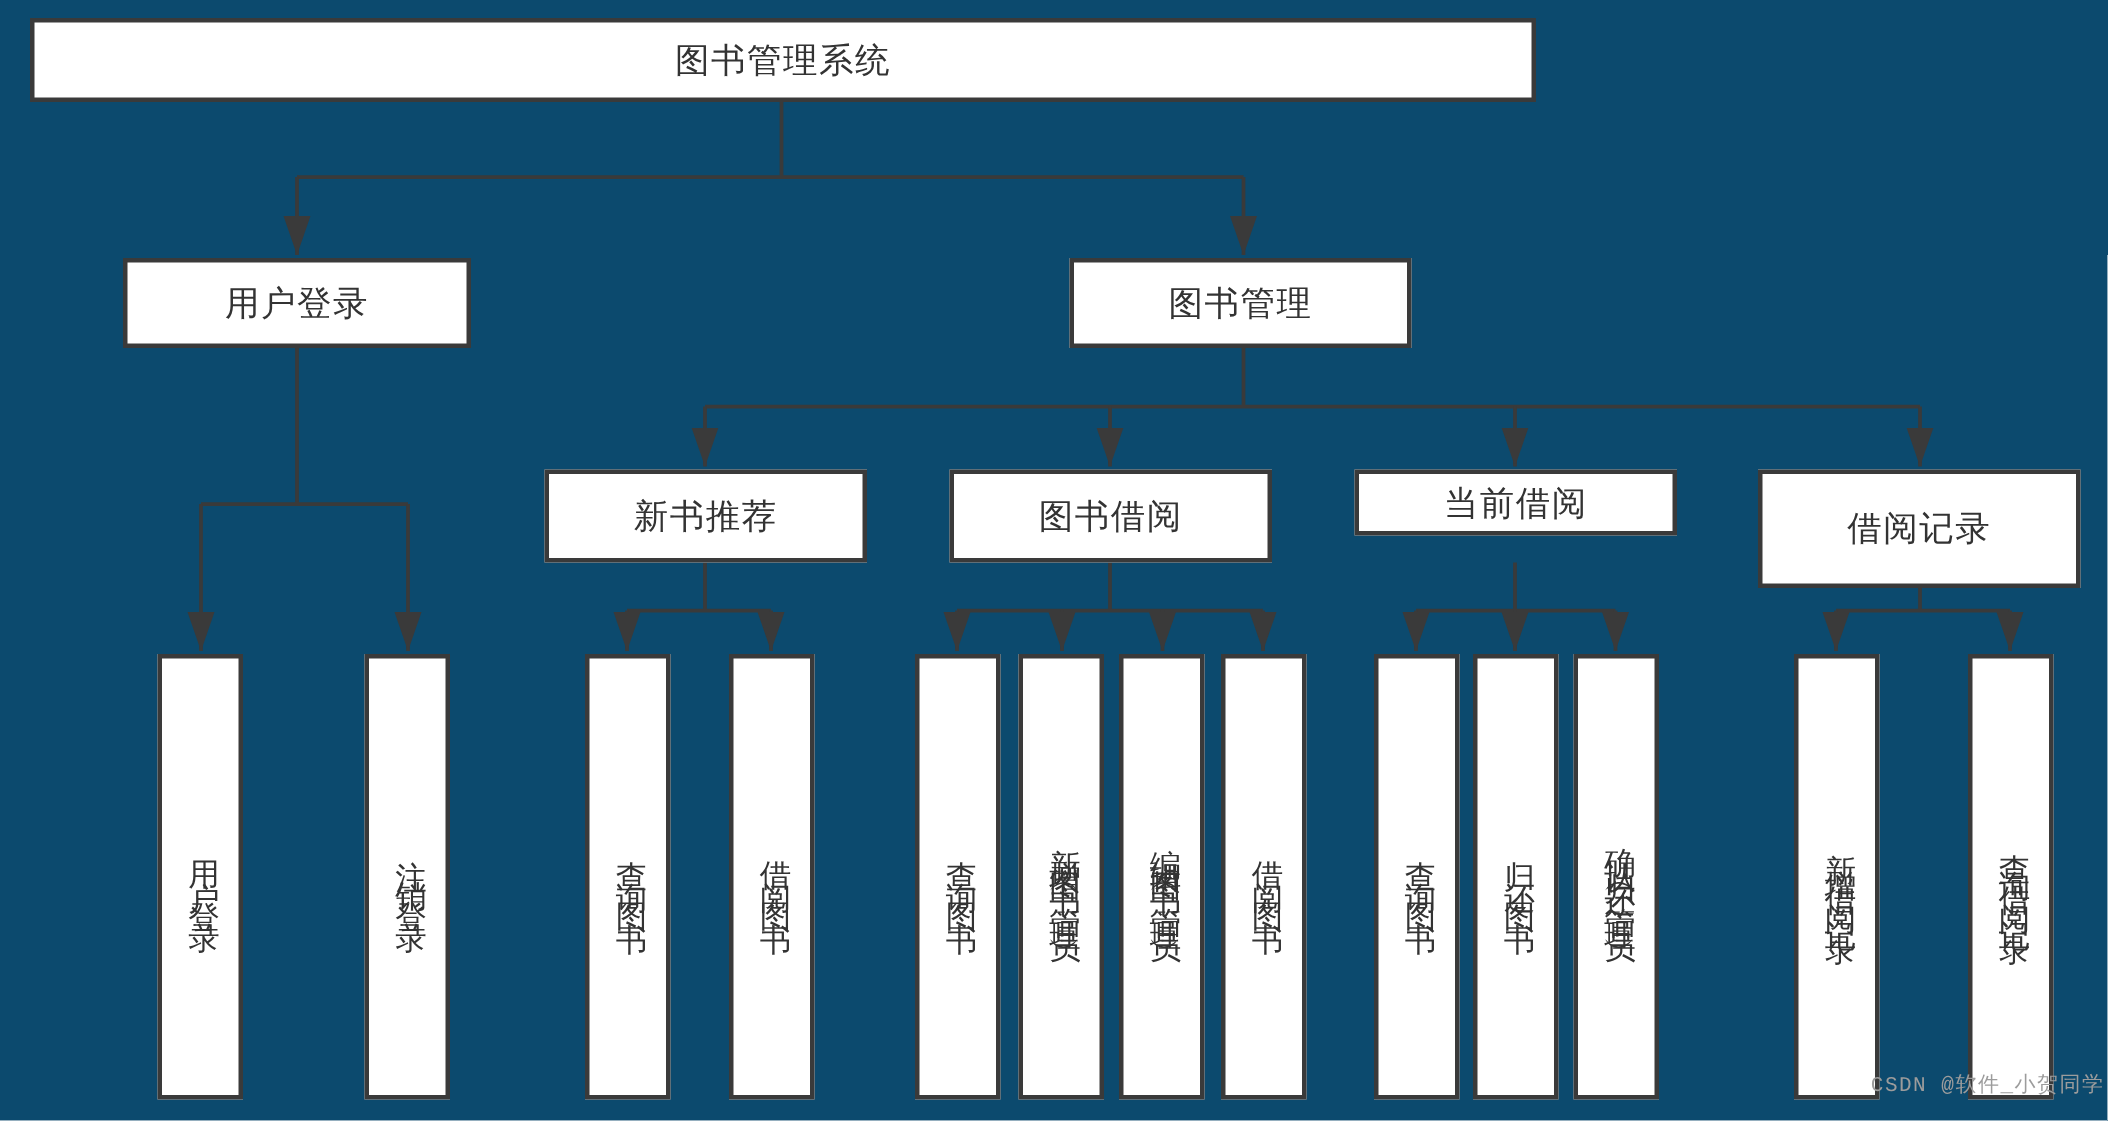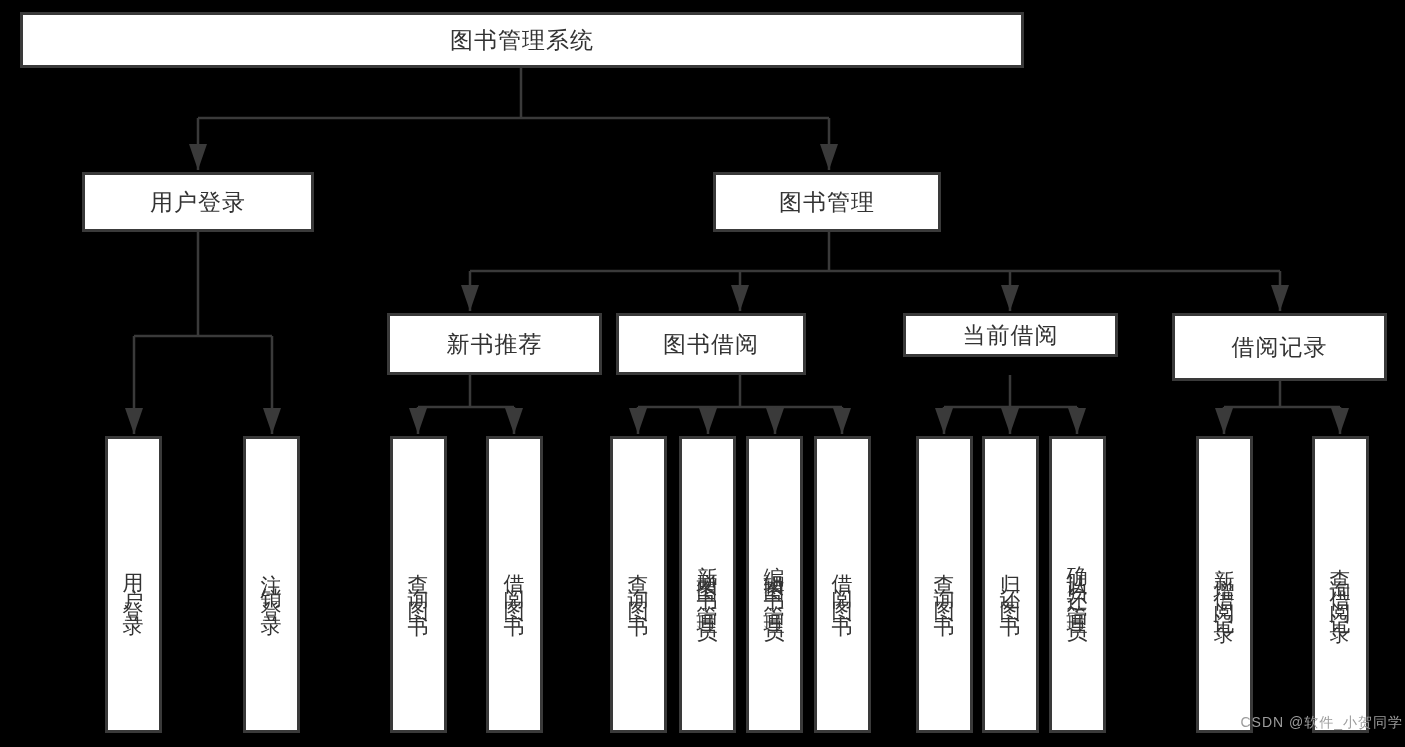--- a/index.html
+++ b/index.html
@@ -4,22 +4,22 @@
 <style>
   html, body {
     margin: 0;
     padding: 0;
     background: #ffffff;
   }
   .canvas {
     position: relative;
     width: 1405px;
     height: 747px;
-    background: #000000;
-    font-family: Liberation Sans, sans-serif;
+    background: #0c4a6e;
+    font-family: Liberation Mono, monospace;
     color: #333333;
     overflow: hidden;
   }
   svg.connectors {
     position: absolute;
     left: 0; top: 0;
     width: 1405px;
     height: 747px;
   }
   .node {
@@ -42,24 +42,24 @@
   }
   .leaf .vtext {
     writing-mode: vertical-rl;
     text-orientation: mixed;
     line-height: 1;
   }
   
   #n-root   { left: 20px;   top: 12px;  width: 1004px; height: 56px; }
   #n-user   { left: 82px;   top: 172px; width: 232px;  height: 60px; }
   #n-book   { left: 713px;  top: 172px; width: 228px;  height: 60px; }
-  #n-l3-0   { left: 363px;  top: 313px; width: 215px;  height: 62px; margin-left: 24px; }
-  #n-l3-1   { left: 616px;  top: 313px; width: 190px;  height: 62px; }
+  #n-l3-0   { left: 363px;  top: 313px; width: 215px;  height: 62px; }
+  #n-l3-1   { left: 633px;  top: 313px; width: 215px;  height: 62px; }
   #n-l3-2   { left: 903px;  top: 313px; width: 215px;  height: 44px; }
-  #n-l3-3   { left: 1172px; top: 313px; width: 215px;  height: 68px; }
+  #n-l3-3   { left: 1172px; top: 313px; width: 215px;  height: 79px; }
   #n-leaf-u0 { left: 105px;  }
   #n-leaf-u1 { left: 243px;  }
   #n-leaf-n0 { left: 390px;  }
   #n-leaf-n1 { left: 486px;  }
   #n-leaf-b0 { left: 610px;  }
   #n-leaf-b1 { left: 679px;  }
   #n-leaf-b2 { left: 746px;  }
   #n-leaf-b3 { left: 814px;  }
   #n-leaf-c0 { left: 916px;  }
   #n-leaf-c1 { left: 982px;  }

